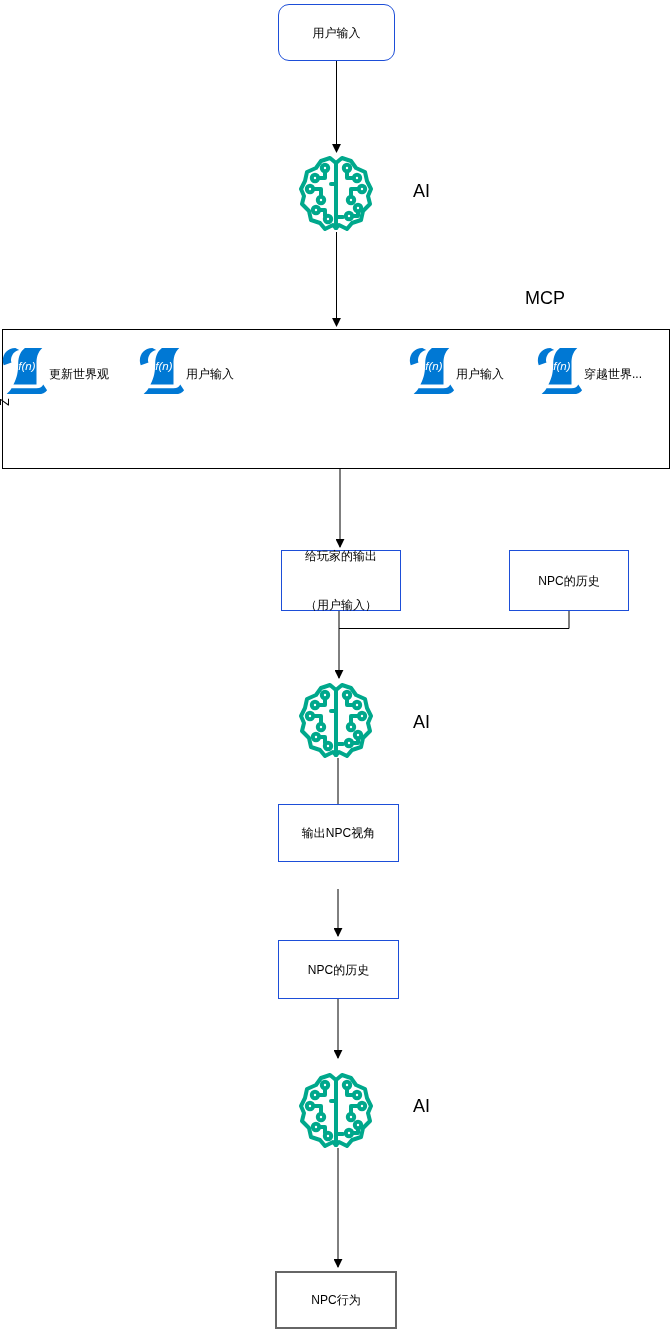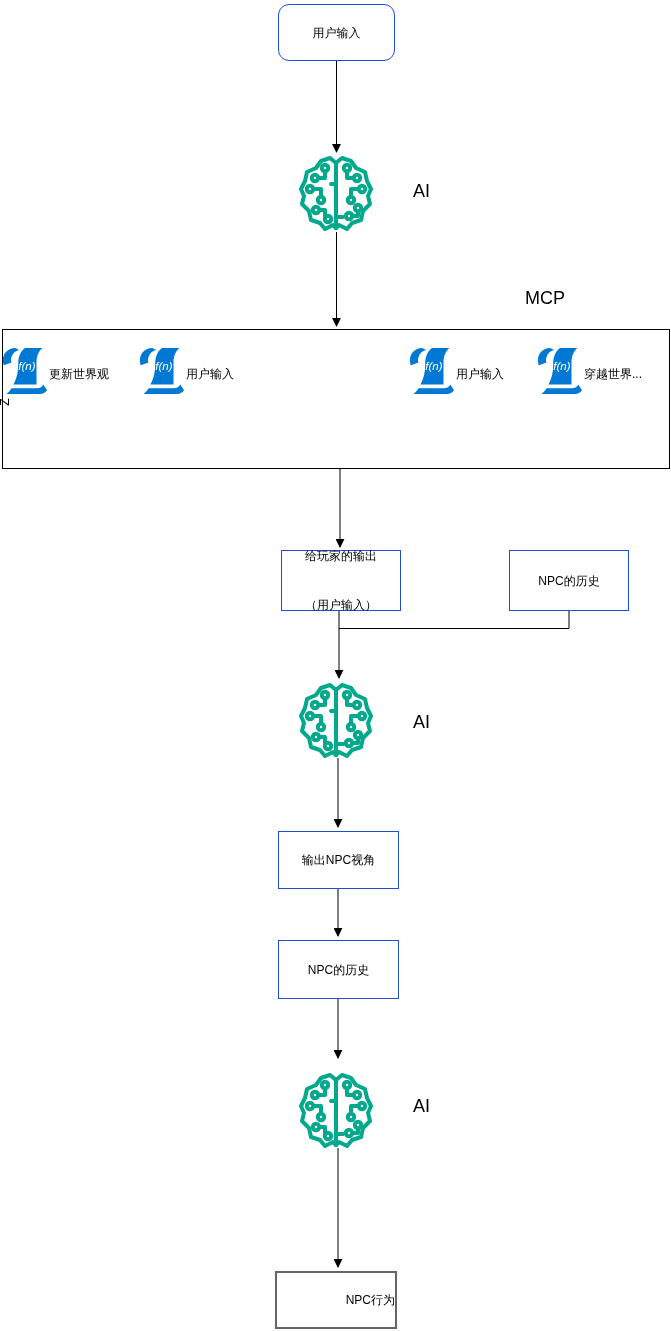--- a/index.html
+++ b/index.html
@@ -9,21 +9,21 @@
   .node{position:absolute;box-sizing:border-box;background:#fff;border:1px solid #1d4ed8;
         display:flex;flex-direction:column;align-items:center;justify-content:center;
         font-size:12px;line-height:16px;text-align:center;z-index:2;}
   .rounded{border-radius:11px;}
   .plainlabel{position:absolute;font-size:18px;z-index:2;white-space:nowrap;}
   .container-box{position:absolute;box-sizing:border-box;border:1px solid #000;background:#fff;z-index:1;}
   .fn-item{position:absolute;width:120px;display:flex;flex-direction:row;align-items:center;z-index:2;}
   .fn-item .fn-label{margin-top:4px;font-size:12px;white-space:nowrap;text-align:left;}
   .ai-icon{position:absolute;width:76px;height:76px;z-index:2;}
   .rotated-label{position:absolute;z-index:2;font-size:12px;transform:rotate(-90deg);transform-origin:center;}
-  .thick{border:2px solid #666666;align-items:flex-end;}
+  .thick{border:2px solid #666666;}
 </style>
 </head>
 <body>
 
 <div class="canvas">
 
   <svg class="edges" xmlns="http://www.w3.org/2000/svg">
     <defs>
       <marker id="arrow" viewBox="0 0 10 10" refX="9" refY="5" markerWidth="9" markerHeight="9" orient="auto-start-reverse">
         <path d="M0,0 L10,5 L0,10 Z" fill="#000"></path>
@@ -166,21 +166,21 @@
           <circle cx="59" cy="23" r="3.2"></circle>
         <circle cx="64" cy="34" r="3.2"></circle>
           <circle cx="53" cy="45" r="3.2"></circle>
         <circle cx="60" cy="53" r="3.2"></circle>
           <circle cx="51" cy="61" r="3.2"></circle>
       </g>
     </svg>
   </div>
   <div class="plainlabel" style="left:413px;top:712px;">AI</div>
 
-  <div class="node" style="left:278px;top:831px;width:121px;height:58px;">
+  <div class="node" style="left:278px;top:804px;width:121px;height:58px;">
     <span>输出NPC视角</span>
   </div>
 
   <div class="node" style="left:278px;top:940px;width:121px;height:59px;">
     <span>NPC的历史</span>
   </div>
 
   <div class="ai-icon" style="left:298px;top:1072px;">
     <svg viewBox="0 0 76 76" width="76" height="76" xmlns="http://www.w3.org/2000/svg">
       <g stroke="#00A88C" stroke-width="4" fill="none" stroke-linejoin="round" stroke-linecap="round">

